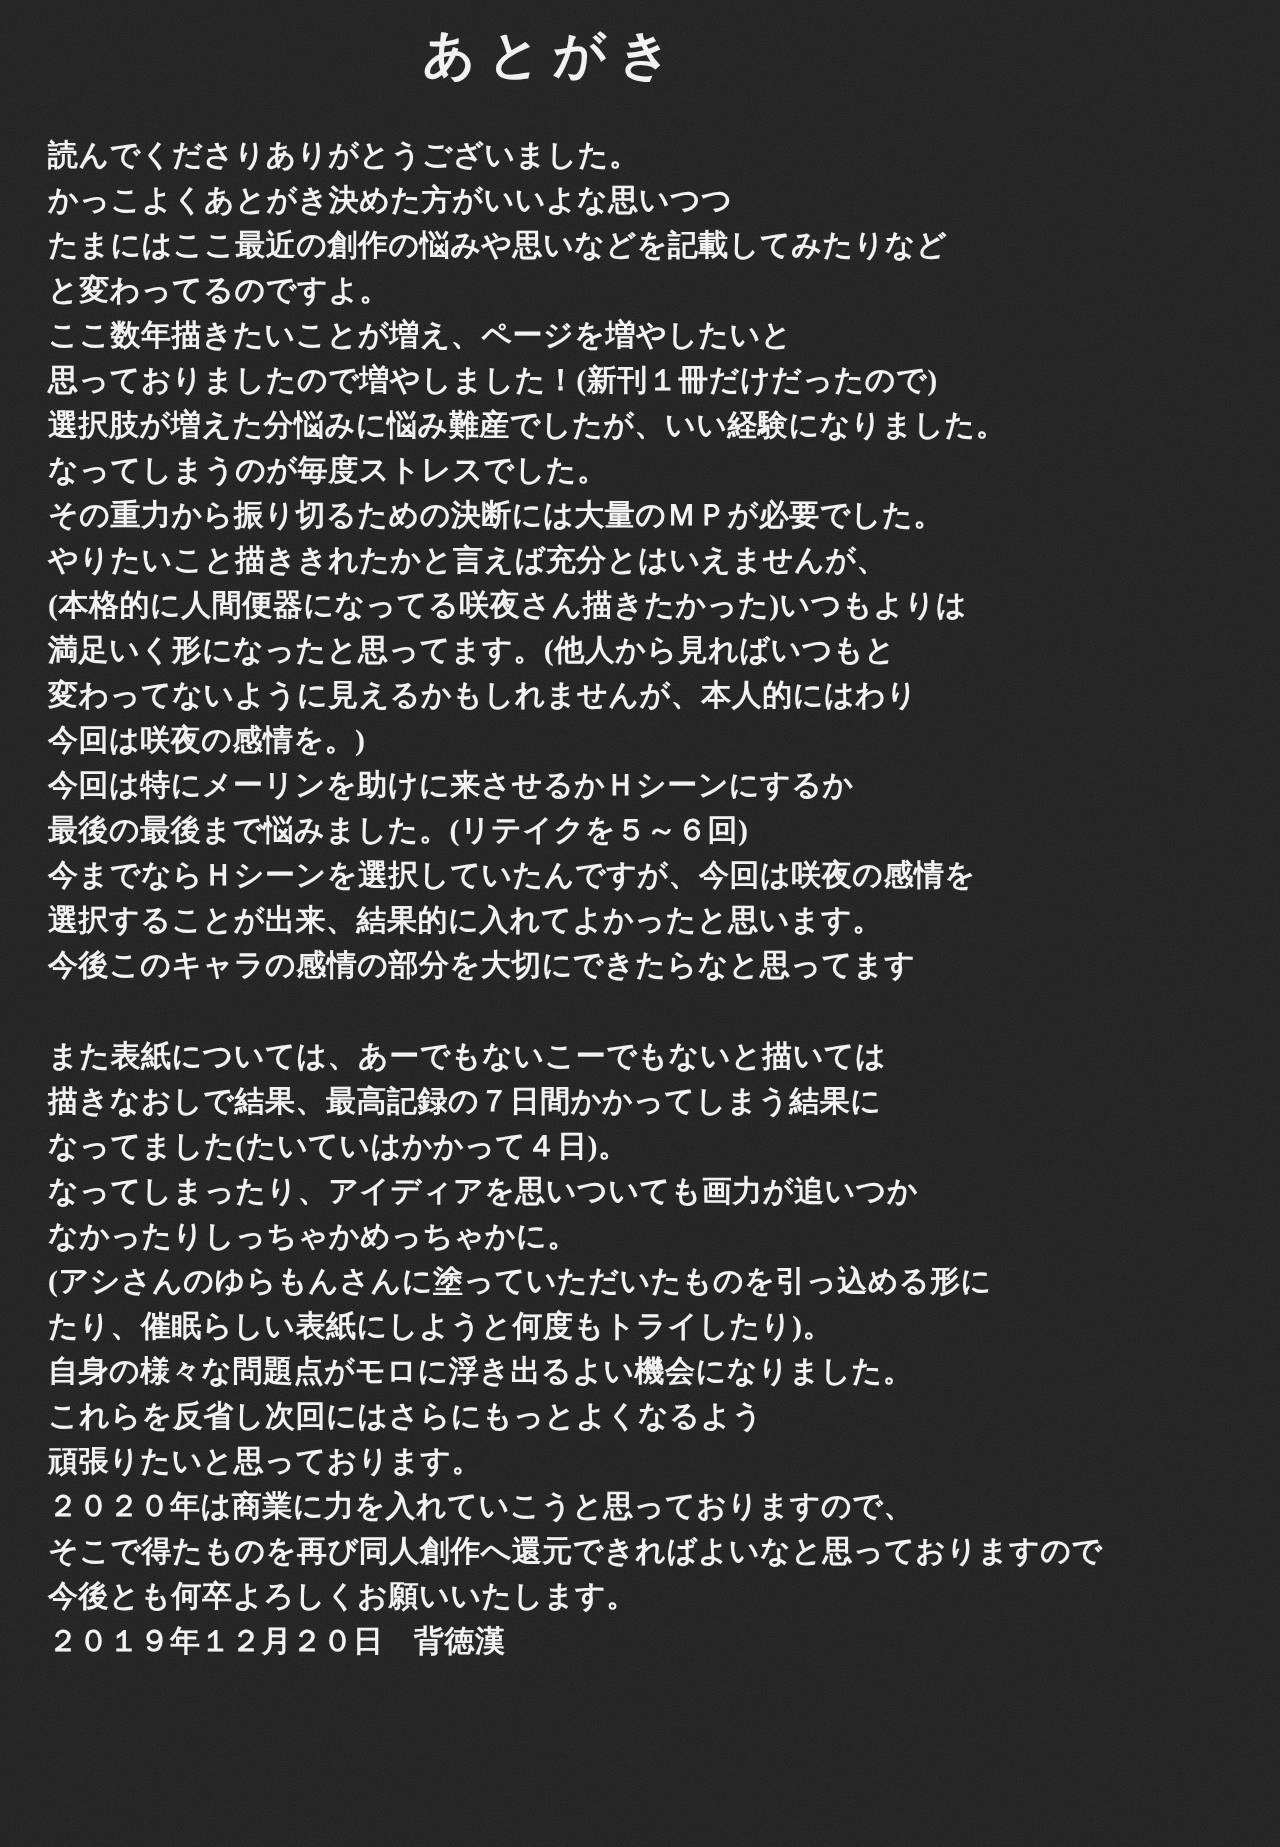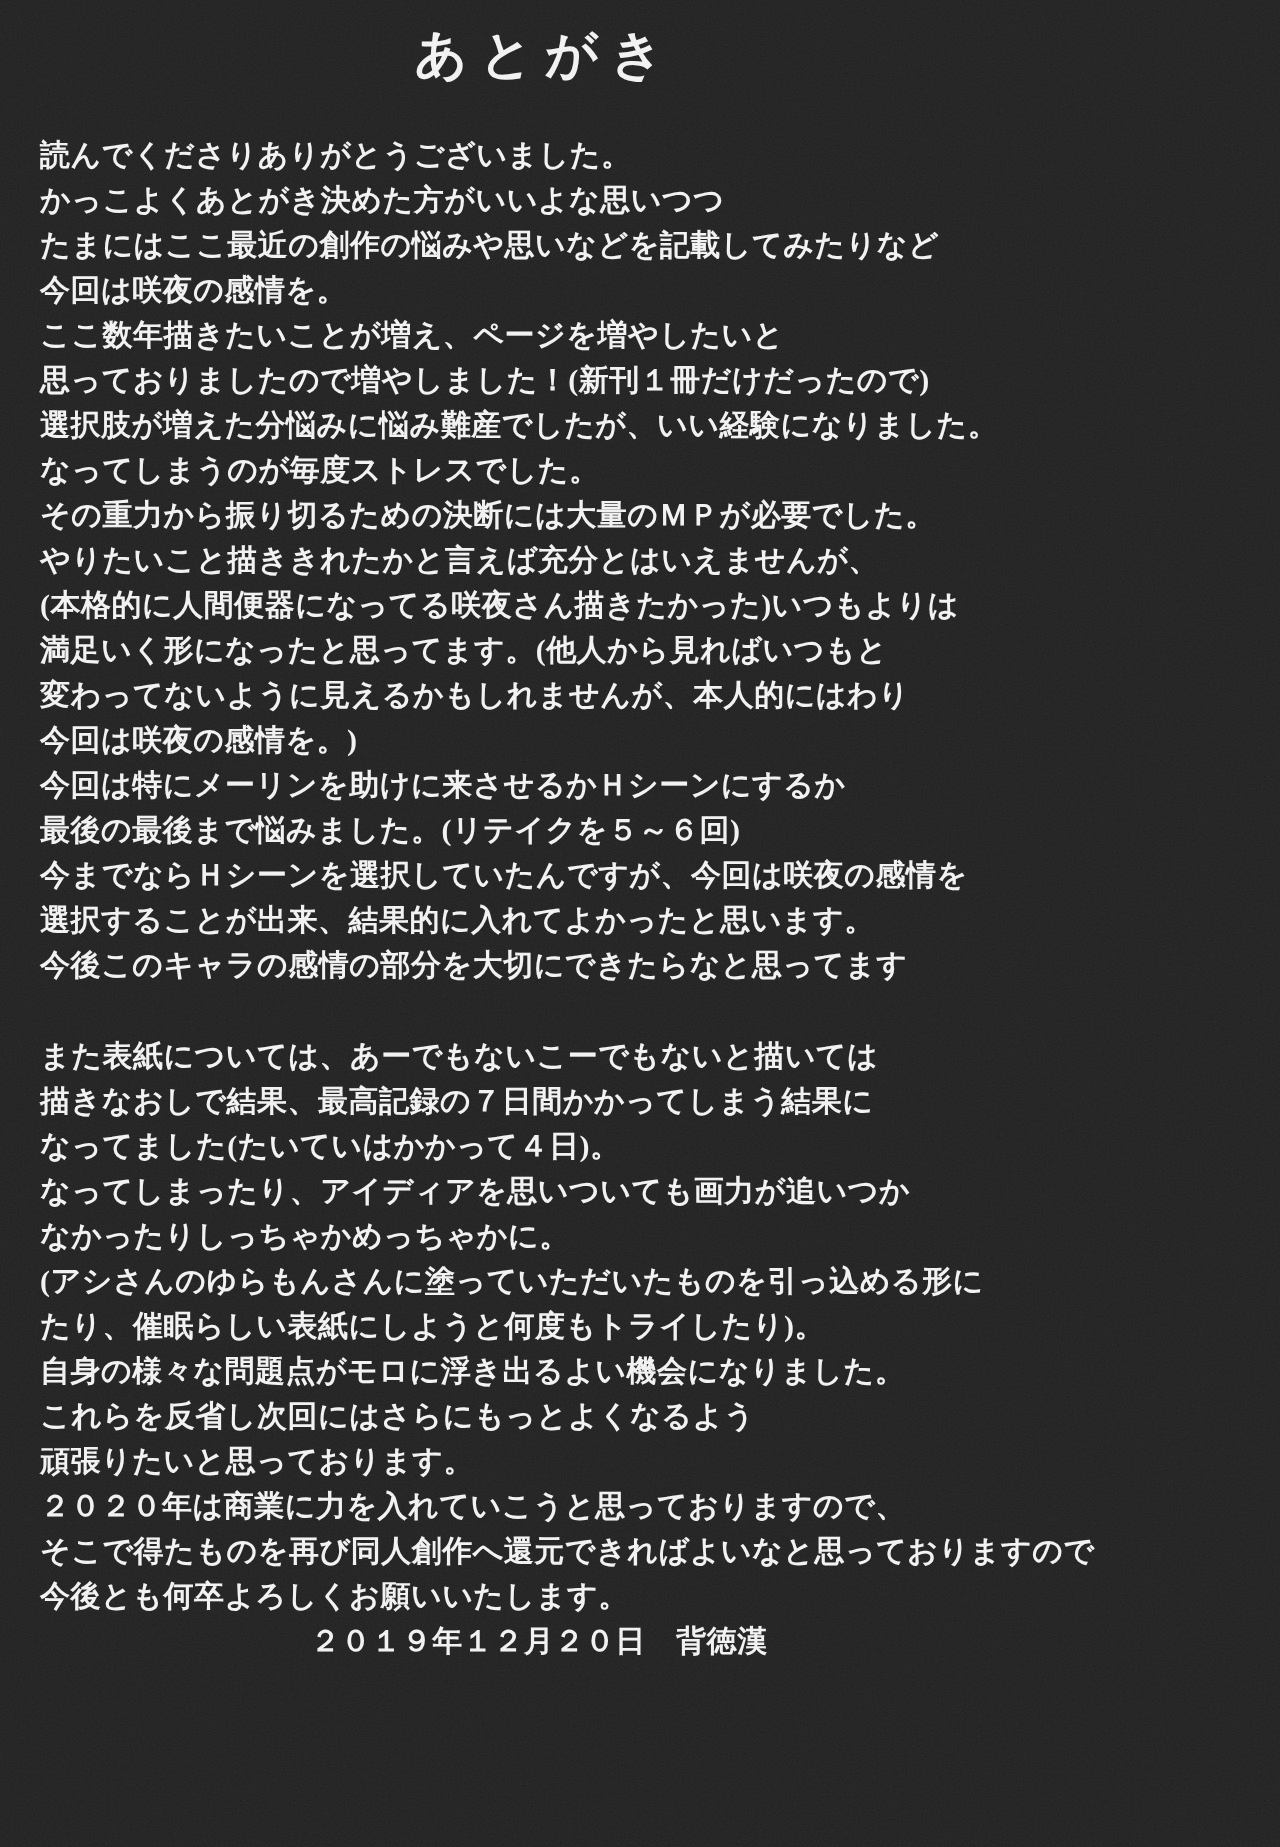--- a/index.html
+++ b/index.html
@@ -13,62 +13,62 @@
     overflow:hidden;
     position:relative;
     font-family:"Liberation Serif","DejaVu Serif",serif;
   }
   .page{
     position:absolute;inset:0;
     color:var(--fg);
   }
   .content{
     position:absolute;
-    left:24px;top:22px;
+    left:32px;top:22px;
     width:1030px;
   }
   .title{
     margin:0 0 44px 0;
     text-align:center;
     font-size:52px;
     line-height:66px;
     font-weight:bold;
     letter-spacing:12px;
     text-indent:12px; 
   }
   .para{margin:16px;}
   .para + .para{margin-top:46px;}
   .line{
     font-size:30px;
     line-height:45px;
     font-weight:bold;
     white-space:nowrap;
     letter-spacing:0.5px;
   }
-  .line.signature{margin-top:0;text-align:center;}
+  .line.signature{margin-top:0;}
   .grain{
     position:absolute;inset:0;
     opacity:0.10;
     pointer-events:none;
     mix-blend-mode:screen;
   }
 </style>
 </head>
 <body>
 
 <div class="page">
 
   <div class="content">
     <h1 class="title">あとがき</h1>
 
     <div class="para">
       <div class="line">読んでくださりありがとうございました。</div>
       <div class="line">かっこよくあとがき決めた方がいいよな思いつつ</div>
       <div class="line">たまにはここ最近の創作の悩みや思いなどを記載してみたりなど</div>
-      <div class="line">今回は咲夜の感情を。</div>
+      <div class="line">と変わってるのですよ。</div>
       <div class="line">ここ数年描きたいことが増え、ページを増やしたいと</div>
       <div class="line">思っておりましたので増やしました！(新刊１冊だけだったので)</div>
       <div class="line">選択肢が増えた分悩みに悩み難産でしたが、いい経験になりました。</div>
       <div class="line">なってしまうのが毎度ストレスでした。</div>
       <div class="line">その重力から振り切るための決断には大量のＭＰが必要でした。</div>
       <div class="line">やりたいこと描ききれたかと言えば充分とはいえませんが、</div>
       <div class="line">(本格的に人間便器になってる咲夜さん描きたかった)いつもよりは</div>
       <div class="line">満足いく形になったと思ってます。(他人から見ればいつもと</div>
       <div class="line">変わってないように見えるかもしれませんが、本人的にはわり</div>
       <div class="line">今回は咲夜の感情を。)</div>

